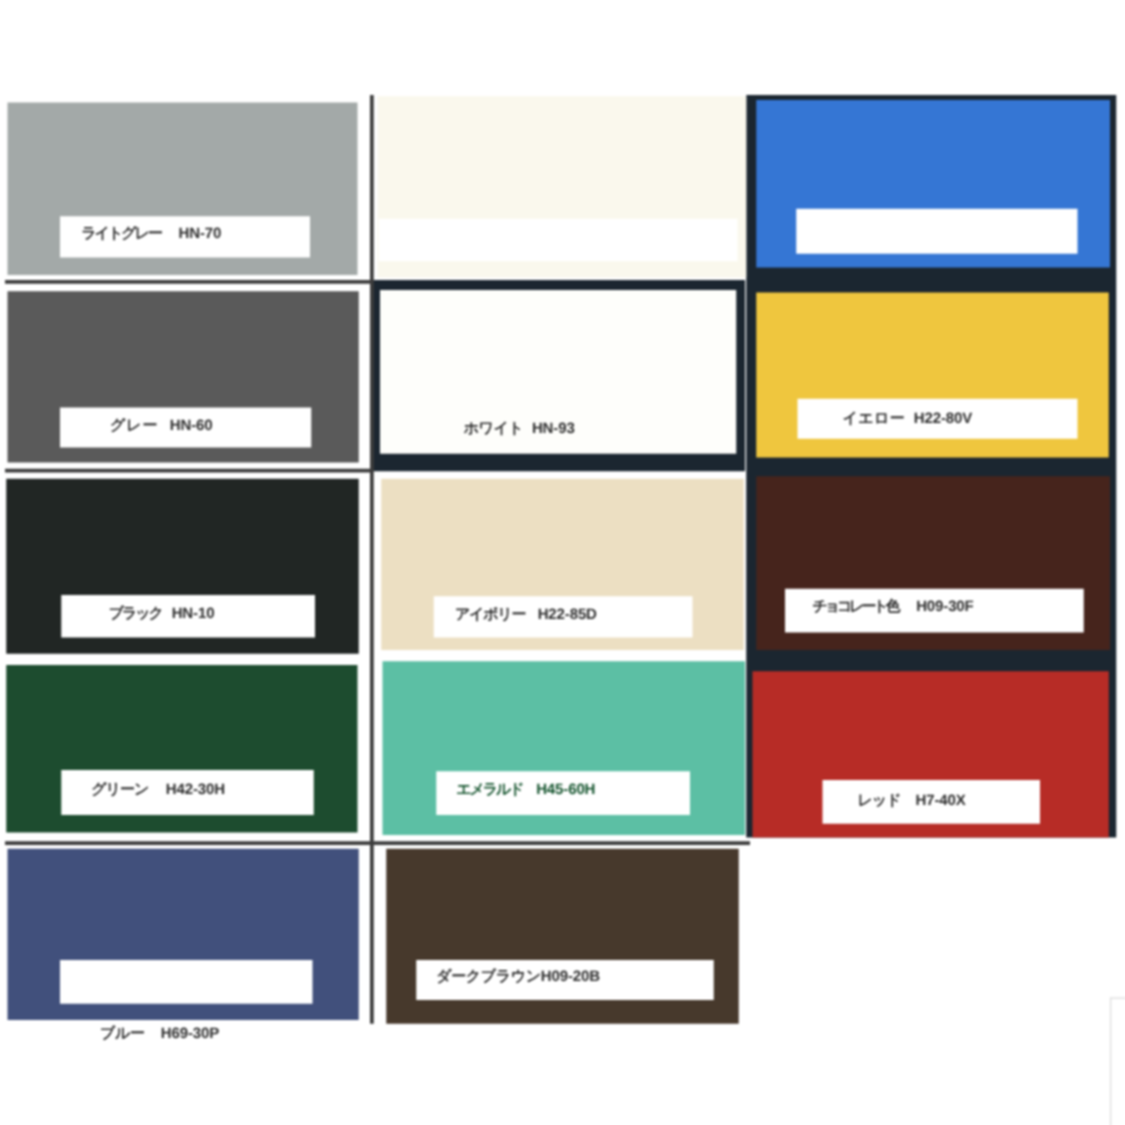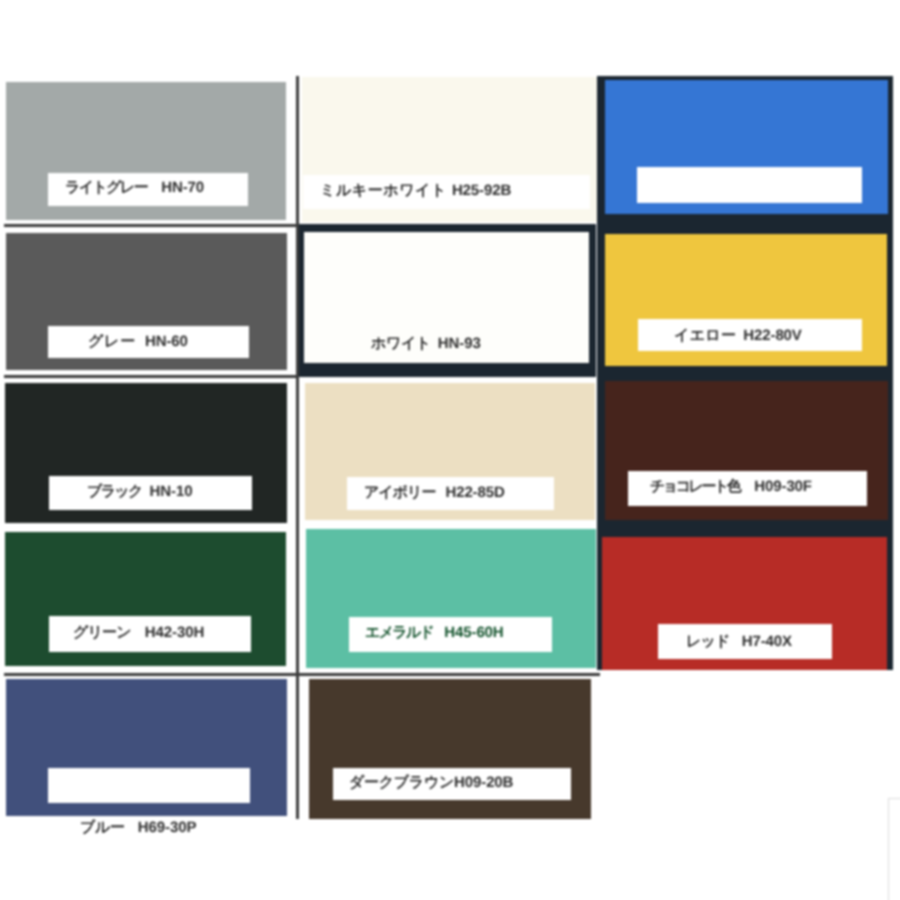--- a/index.html
+++ b/index.html
@@ -32,21 +32,21 @@
     left: 0; top: 0; right: 0; bottom: 0;
   }
   .label {
     position: absolute;
     background: #ffffff;
   }
   .ltext {
     position: absolute;
     white-space: nowrap;
     line-height: 1;
-    font-size: 15px;
+    font-size: 12px;
     font-weight: 600;
     color: #2e2e2e;
   }
   .ltext .jp { letter-spacing: -0.55px; }
   .ltext .code { font-weight: 700; margin-left: 13px; letter-spacing: -0.1px; }
   .rule { position: absolute; }
   .plate { position: absolute; }
 </style>
 </head>
 <body>
@@ -58,21 +58,20 @@
   <div class="cell" style="left:6px; top:82px; width:280px; height:138px;">
     <div class="fill" style="background-color: rgb(163, 169, 168);"></div>
   </div>
   <div class="label" style="left: 48px; top: 173px; width: 200px; height: 33px; background-color: rgb(255, 255, 255);"></div>
   <div class="ltext" style="left: 65px; top: 180px; color: rgb(46, 46, 46);"><span class="jp" style="letter-spacing:-1.60px;">ライトグレー</span><span class="code" style="margin-left:14px;">HN-70</span></div>
 
   <div class="cell" style="left:302px; top:77px; width:295px; height:145px;">
     <div class="fill" style="background-color: rgb(250, 248, 237);"></div>
   </div>
   <div class="label" style="left: 303px; top: 175px; width: 287px; height: 34px; background-color: rgb(255, 255, 255);"></div>
-  <div class="ltext" style="left: 320px; top: 183px; color: rgb(46, 46, 46);"><span class="jp" style="letter-spacing:0.55px;">ミルキーホワイト</span><span class="code" style="margin-left:5px;">H25-92B</span></div>
 
   <div class="cell" style="left:605px; top:80px; width:283px; height:134px;">
     <div class="fill" style="background-color: rgb(53, 118, 212);"></div>
   </div>
   <div class="label" style="left: 637px; top: 167px; width: 225px; height: 36px; background-color: rgb(255, 255, 255);"></div>
 
   <div class="cell" style="left:6px; top:233px; width:281px; height:137px;">
     <div class="fill" style="background-color: rgb(90, 90, 90);"></div>
   </div>
   <div class="label" style="left: 48px; top: 326px; width: 201px; height: 32px; background-color: rgb(255, 255, 255);"></div>

